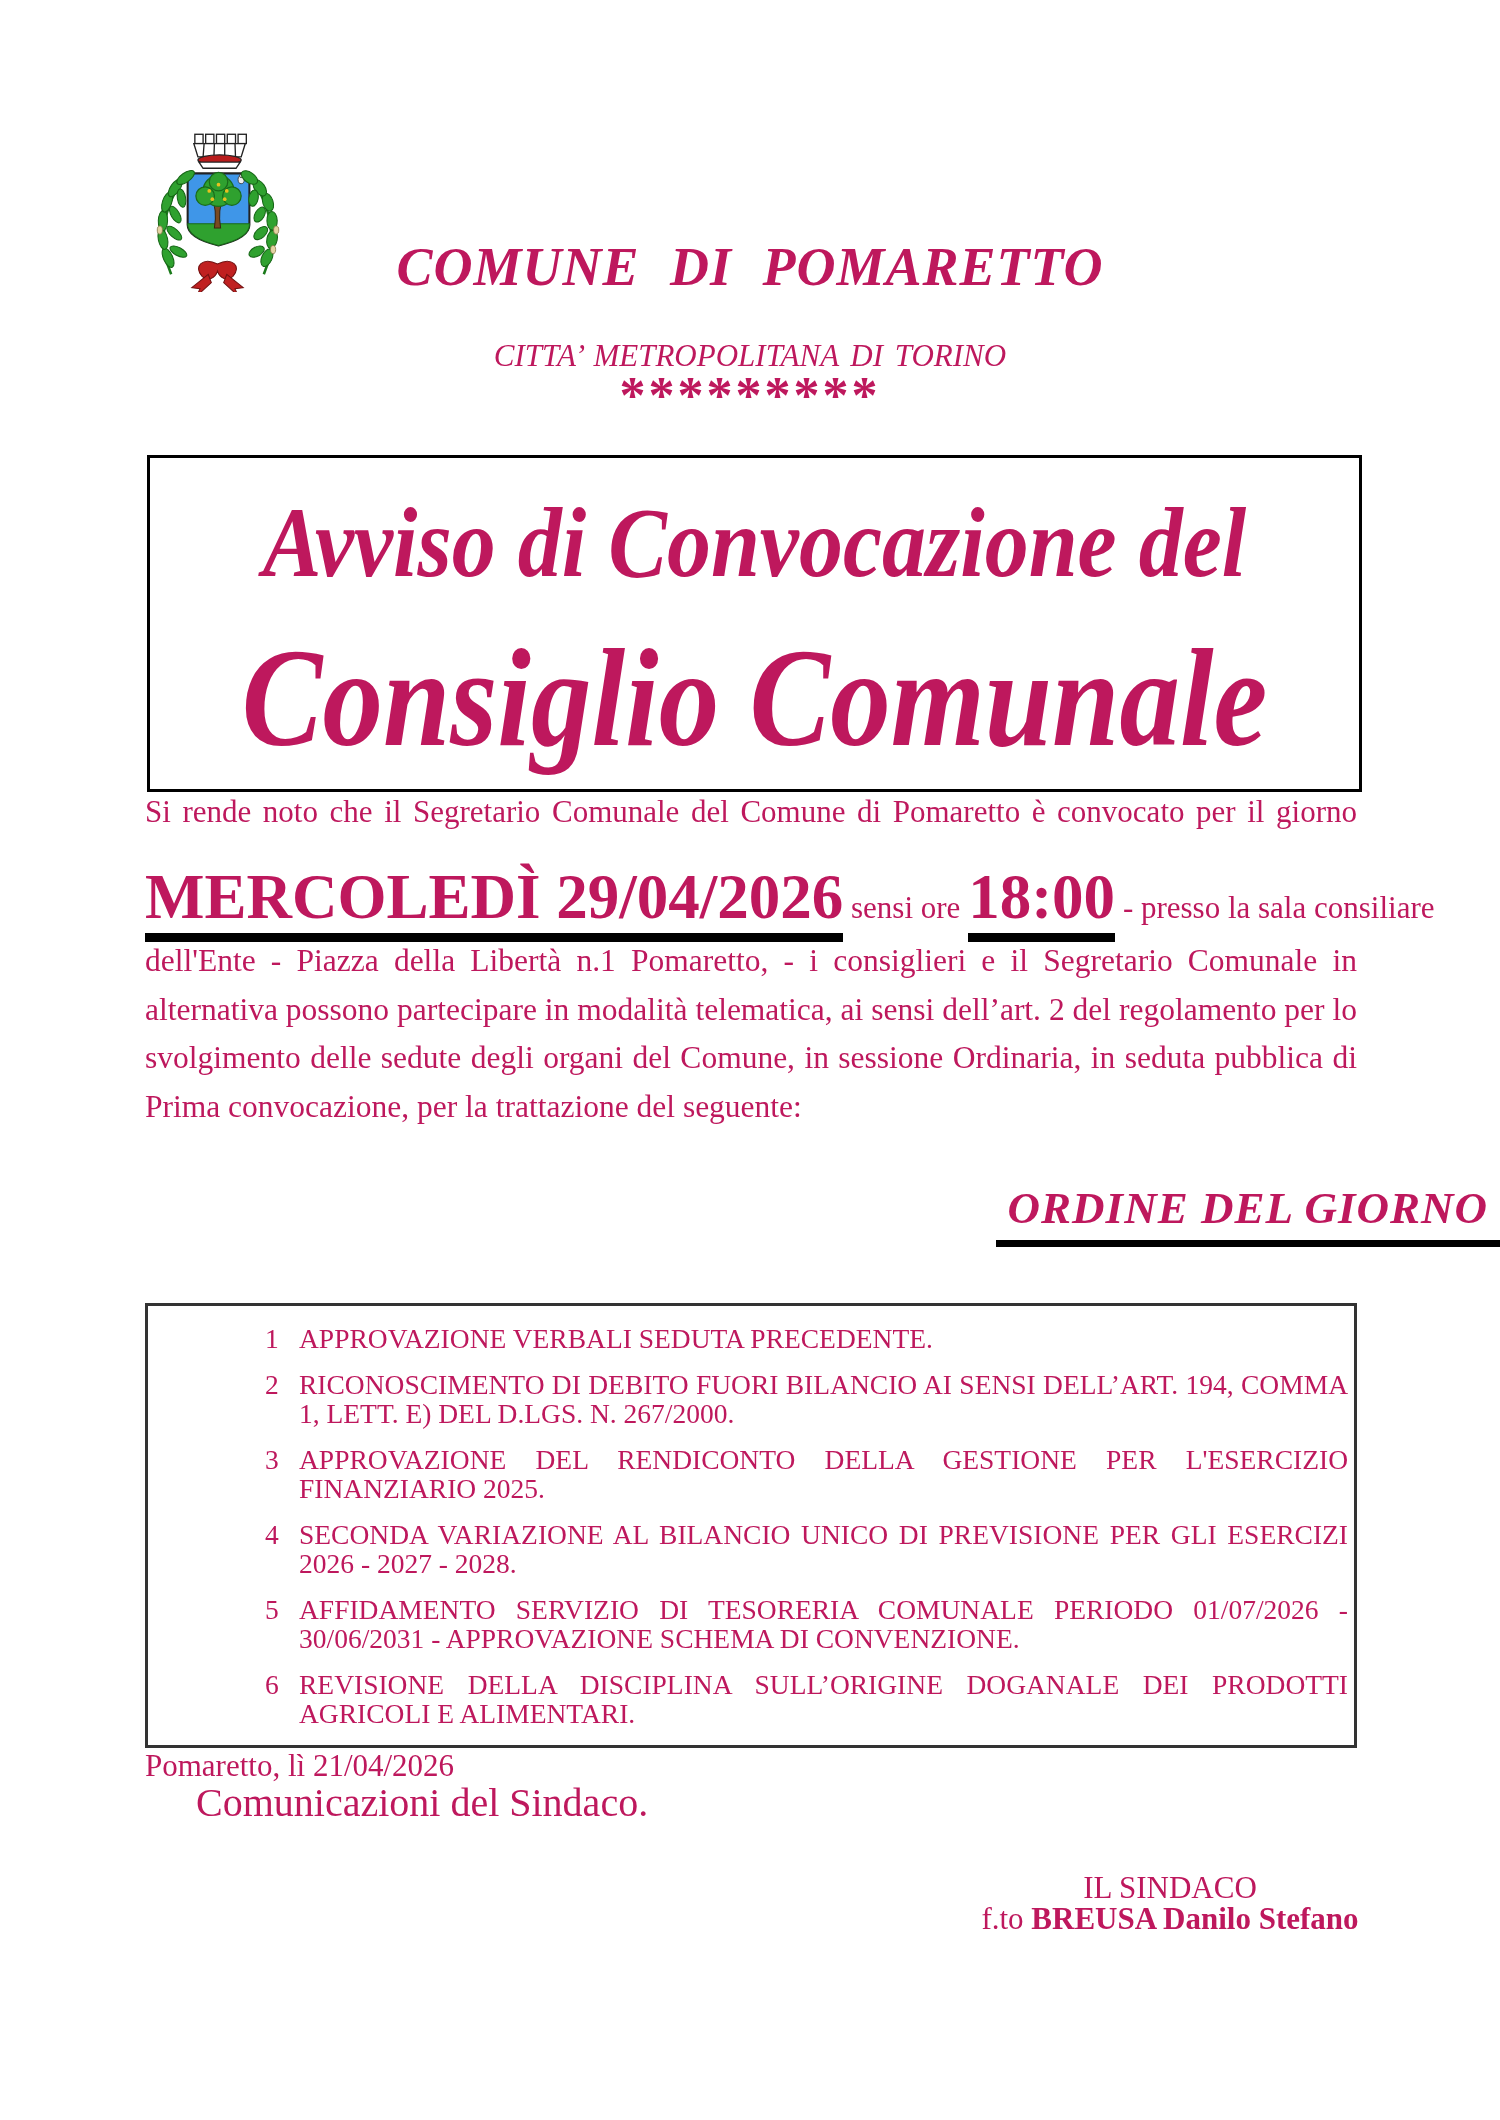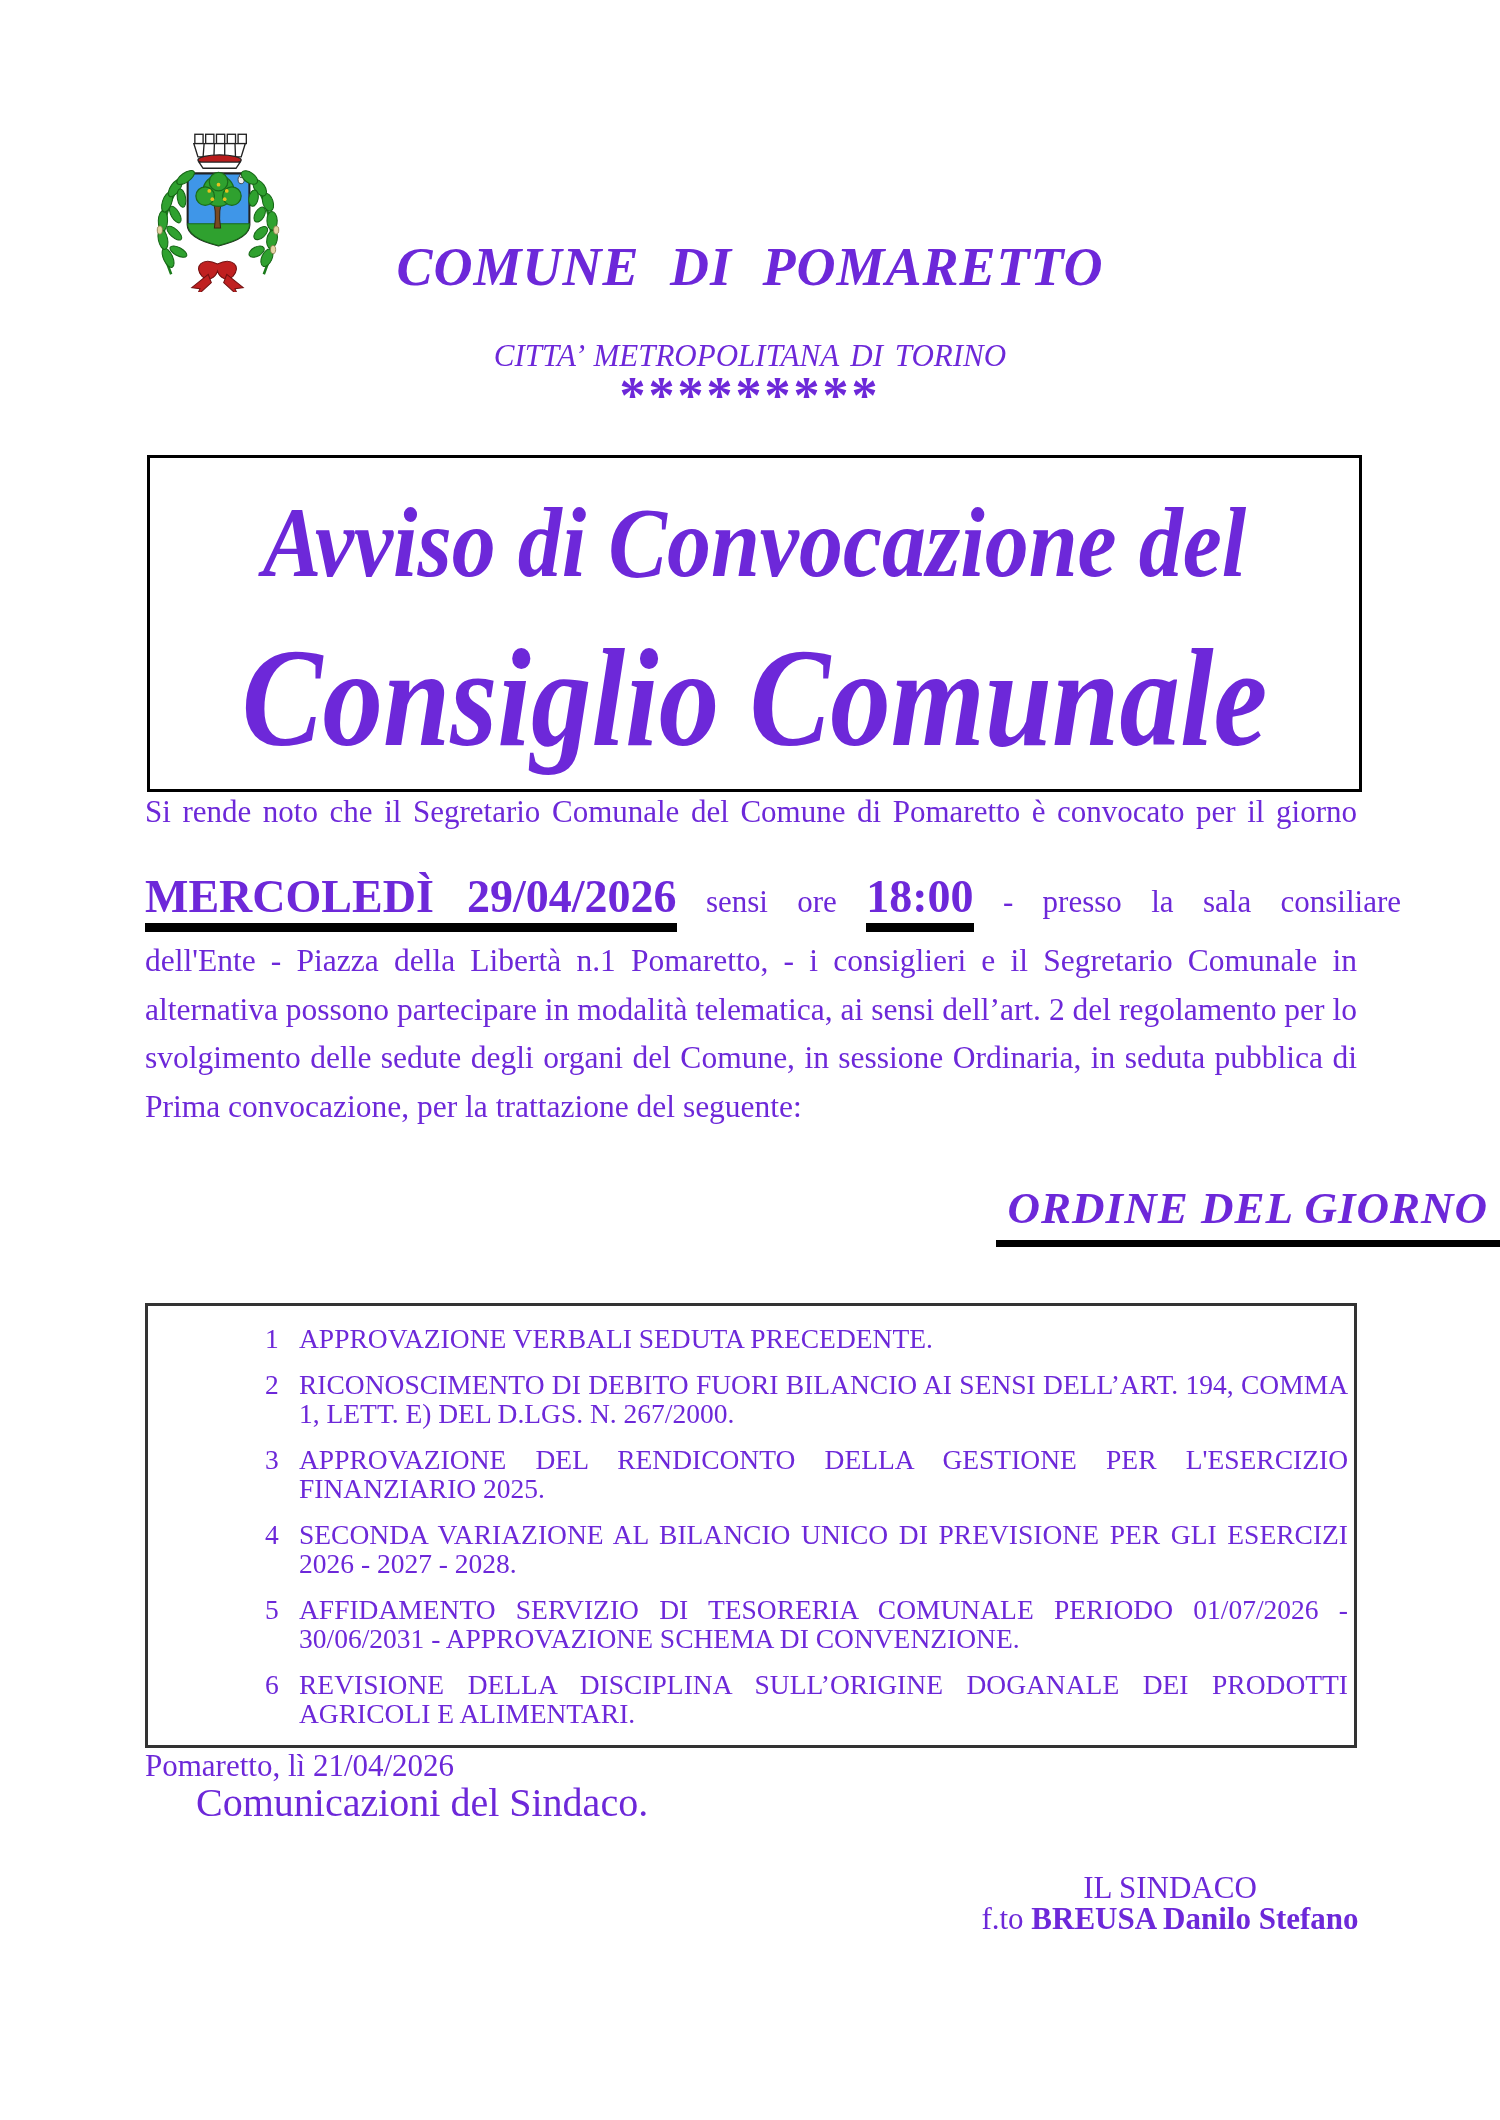--- a/index.html
+++ b/index.html
@@ -1,18 +1,18 @@
 <!DOCTYPE html>
 <html><head>
 <meta charset="utf-8">
 <style>
   html,body{margin:0;padding:0;background:#888;}
   .page{
     position:relative;width:1500px;height:2120px;margin:0 auto;
-    background:#fff;color:#6d28d9;
+    background:#fff;color:#be185d;
     font-family:"Liberation Serif","DejaVu Serif",serif;
     overflow:hidden;
   }
   
   .arms{position:absolute;left:130px;top:132px;width:175px;height:160px;}
   .muni{
     position:absolute;left:0;top:236px;width:100%;text-align:center;
     font-size:54px;font-weight:bold;font-style:italic;word-spacing:16px;letter-spacing:1px;
   }
   .sub{
@@ -41,21 +41,21 @@
   .intro{
     position:absolute;left:145px;top:791px;width:1212px;
     font-size:31px;line-height:42px;text-align:justify;text-align-last:justify;
   }
   .dateline{
     position:absolute;left:145px;top:838px;width:1256px;
     font-size:31px;line-height:118px;white-space:nowrap;
     text-align:justify;text-align-last:justify;
   }
   .dateline .big{
-    font-size:46px;font-weight:bold;
+    font-size:63px;font-weight:bold;
     border-bottom:9px solid #000;padding-bottom:1px;margin-top:35px;
   }
   .details{
     position:absolute;left:145px;top:937px;width:1212px;
     font-size:31.5px;line-height:48.5px;text-align:justify;
   }
   
   .odg-head-wrap{position:absolute;left:0;top:1182px;width:100%;text-align:right;}
   .odg-head{
     display:inline-block;font-size:45px;font-weight:bold;font-style:italic;

